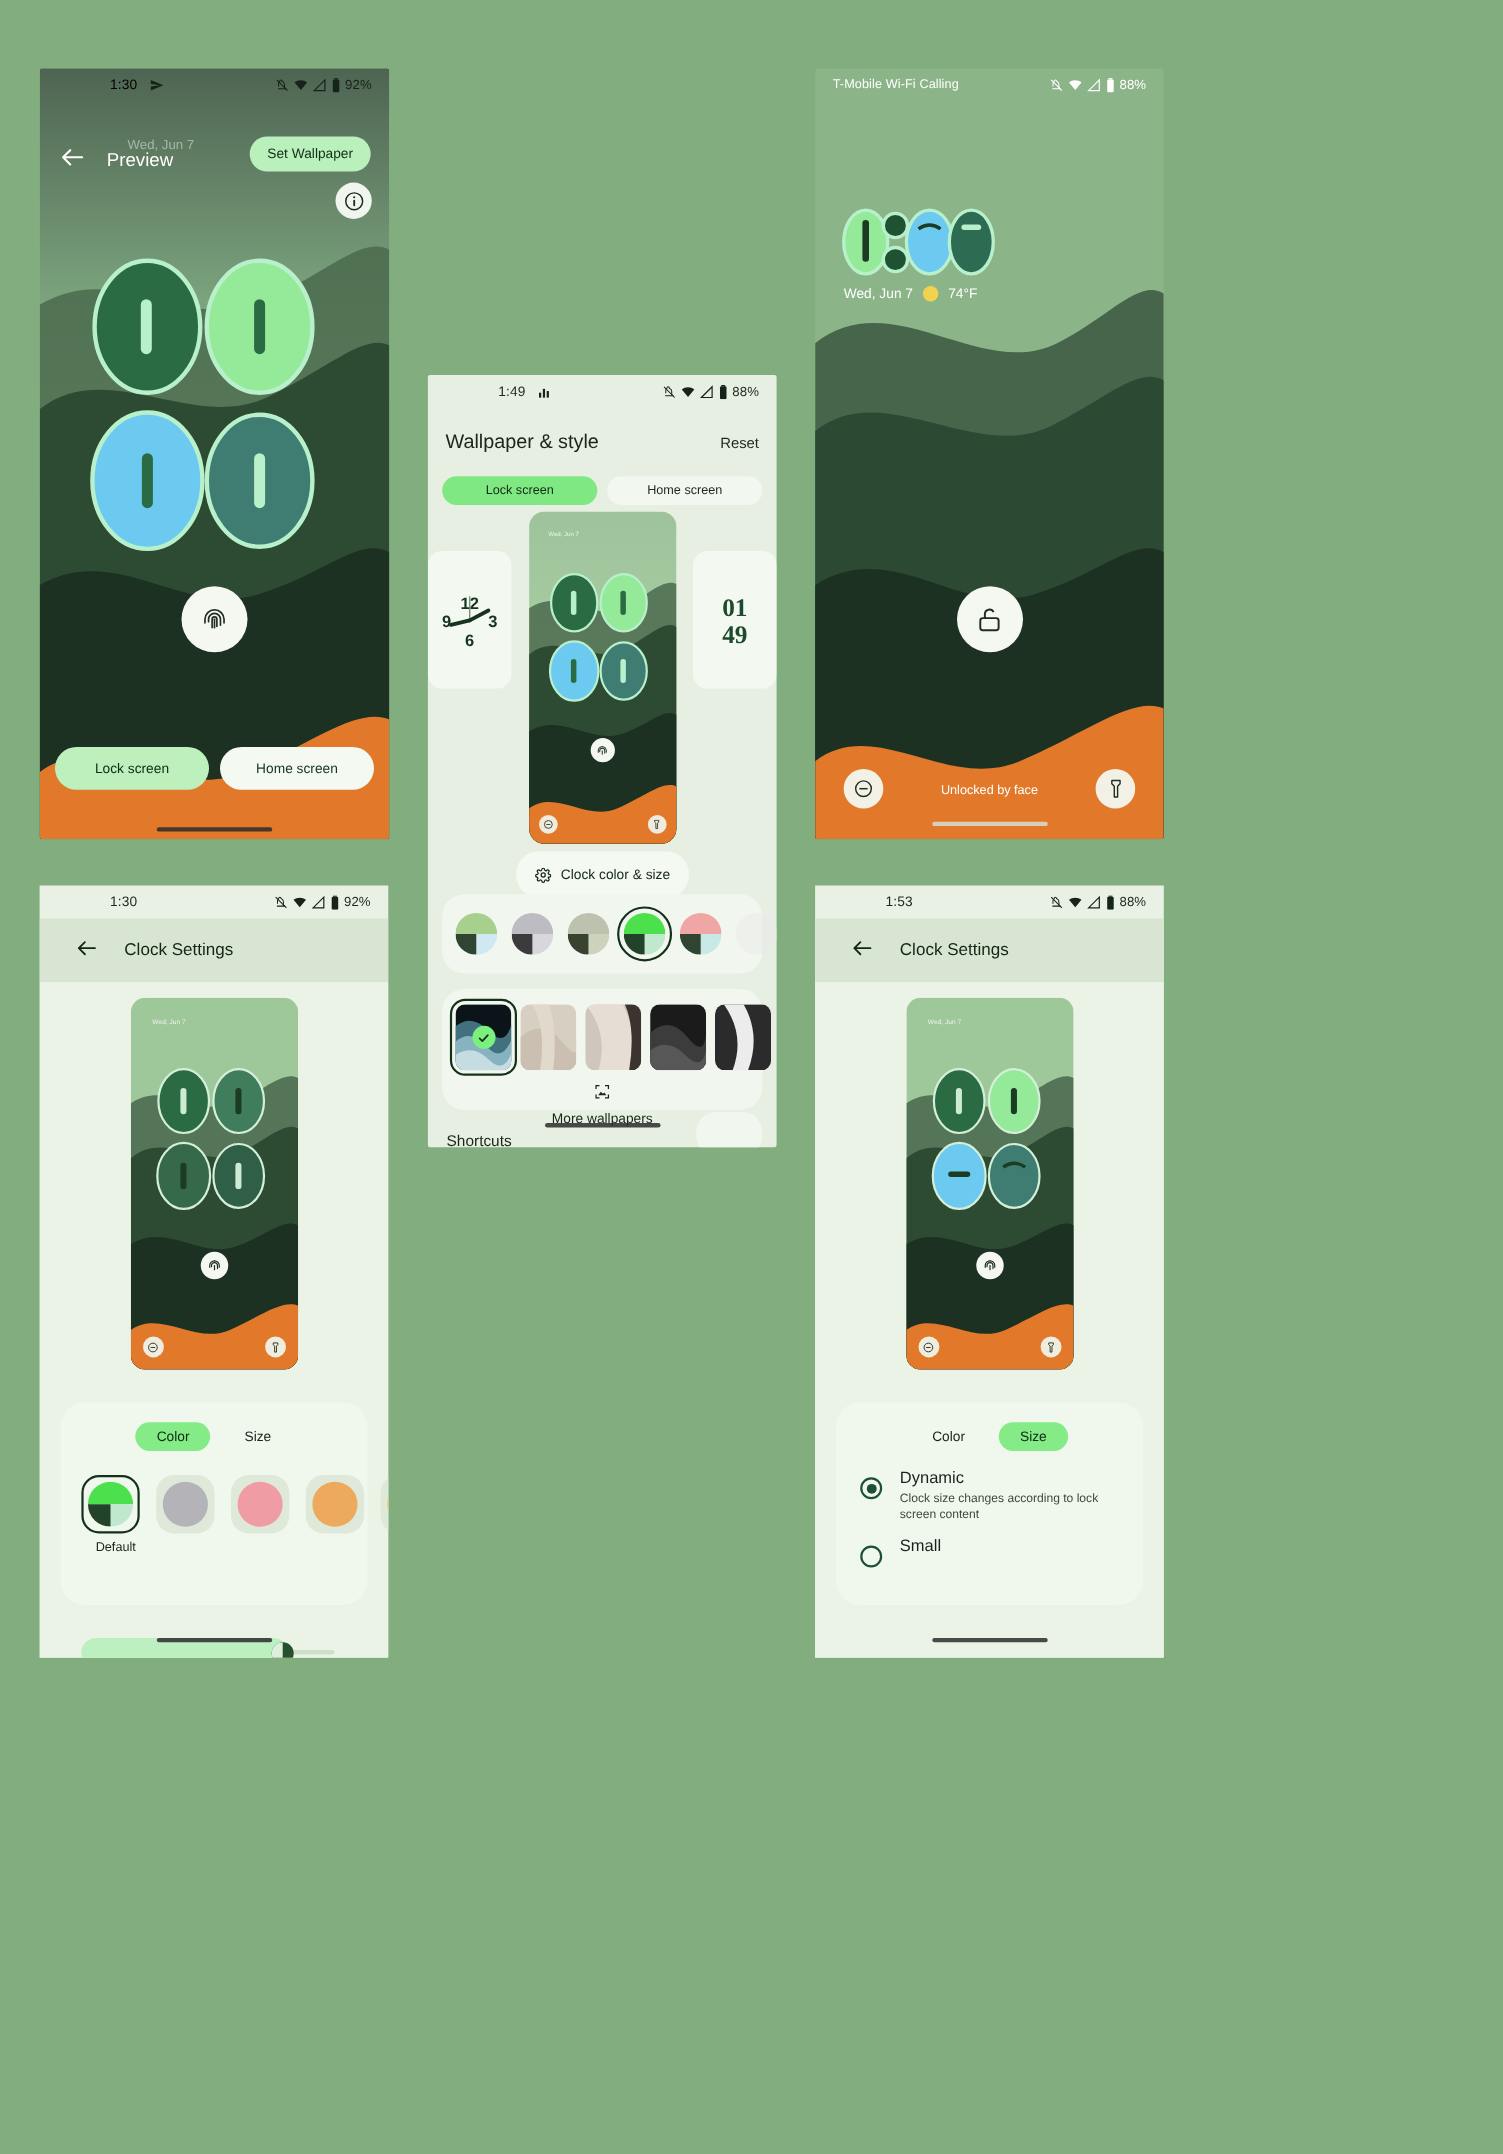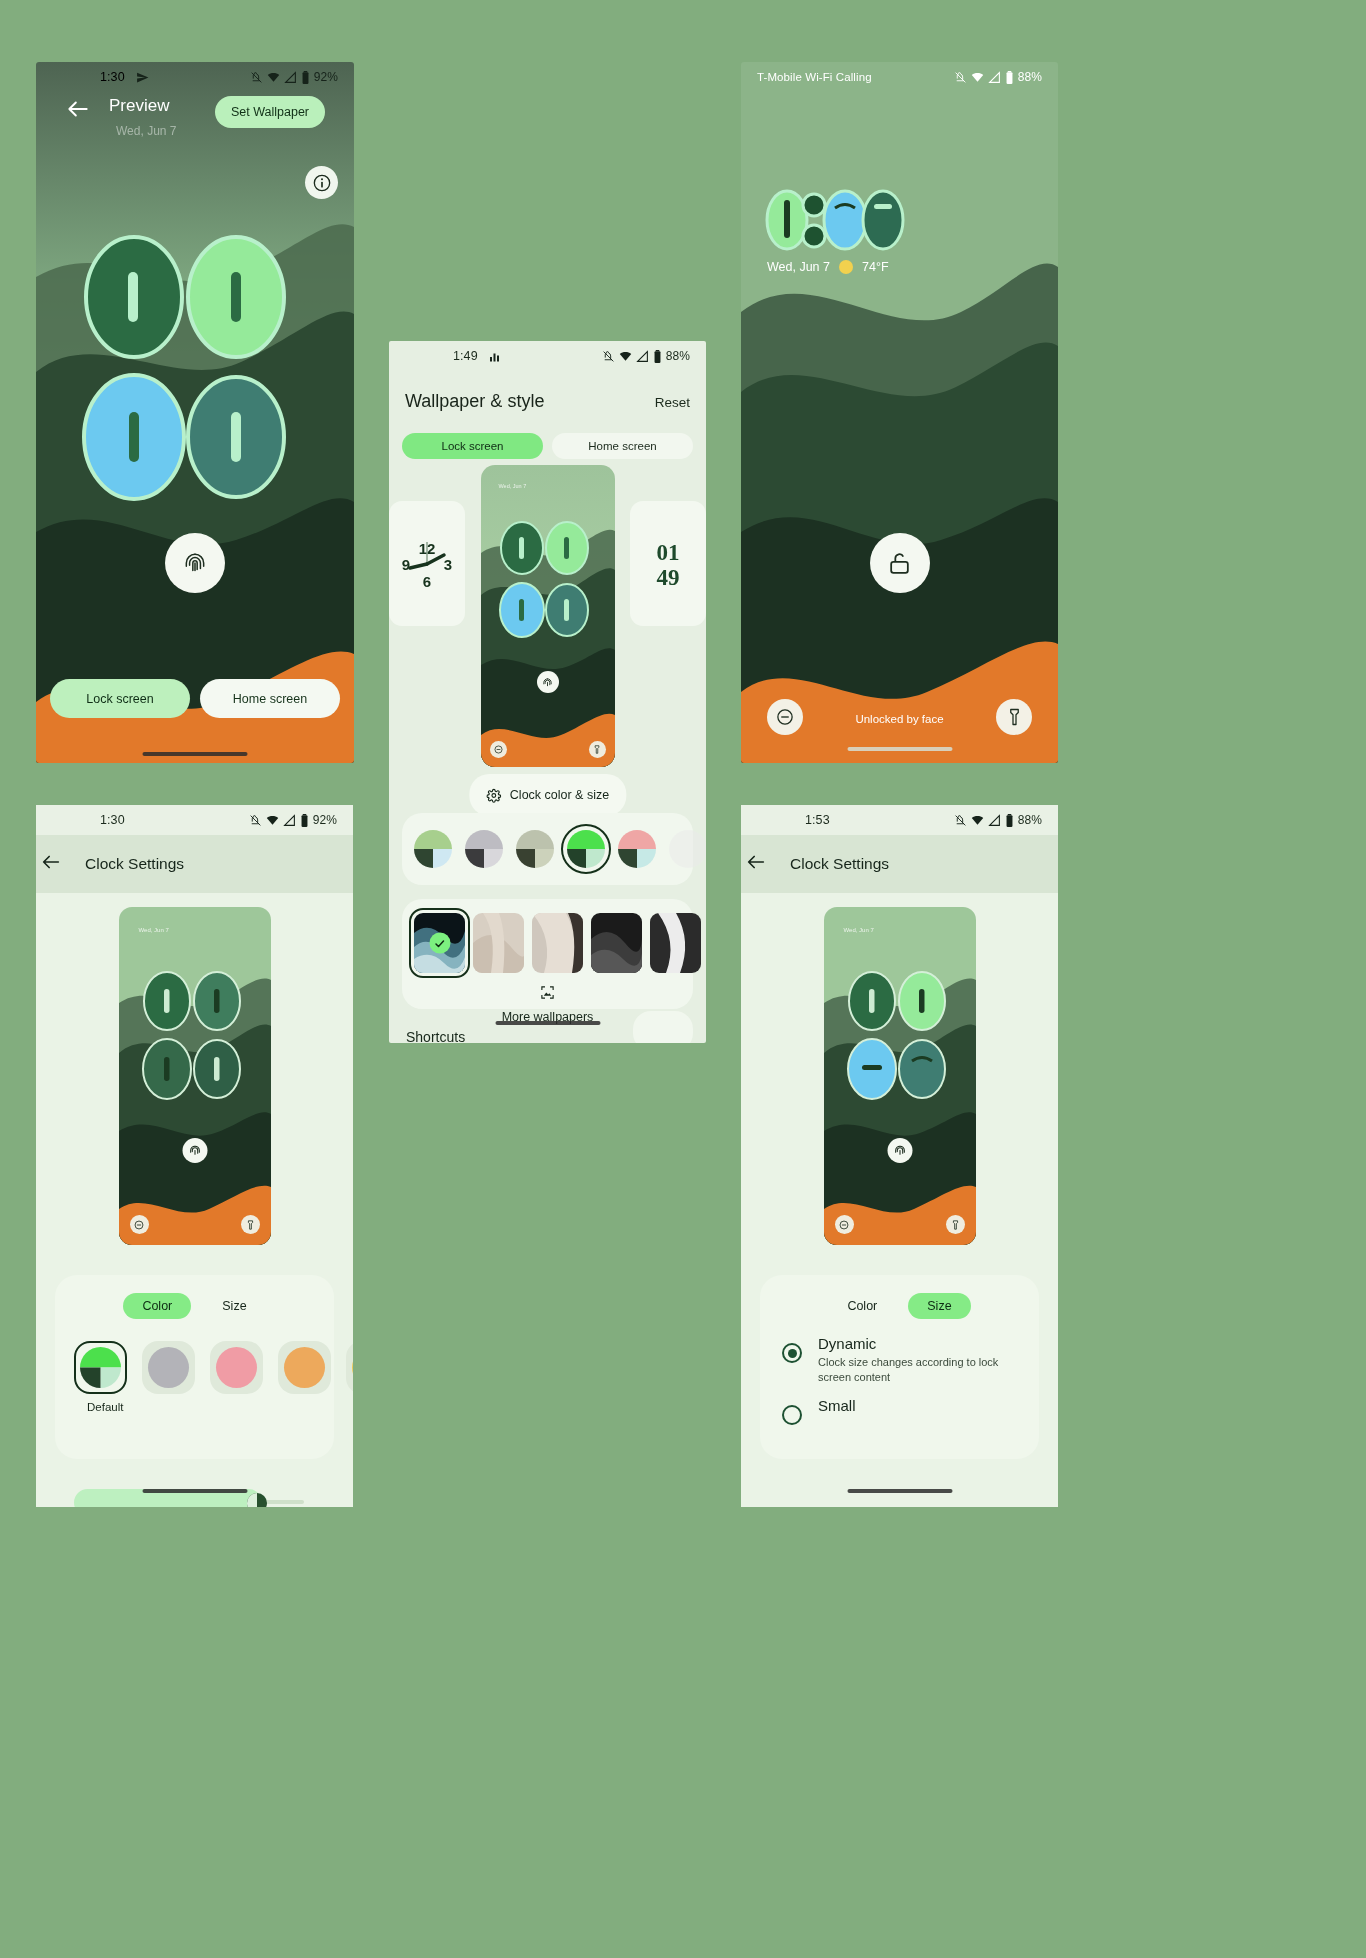--- a/index.html
+++ b/index.html
@@ -33,21 +33,21 @@
   .wall svg { width:100%; height:100%; display:block; }
 
   
   .bclock { position:absolute; }
   .bclock svg { display:block; overflow:visible; }
 
   
   #p1 { left:36px; top:62px; width:318px; height:701px; border-radius:3px; }
   #p1 .topbar {
     position:absolute; top:34px; left:0; right:0; height:60px;
-    display:flex; align-items:flex-start; padding:0 29px; z-index:6;
+    display:flex; align-items:flex-end; padding:0 17px; z-index:6;
   }
   #p1 .backarrow { width:26px; height:26px; color:#fff; }
   #p1 .ttl { color:#fff; font-size:17px; margin-left:18px; font-weight:400;}
   #p1 .setwall {
     margin-left:auto; background:#baf0bb; color:#113117;
     border-radius:20px; padding:9px 16px; font-size:12.5px; white-space:nowrap;
   }
   #p1 .infobtn {
     position:absolute; top:104px; right:16px; width:33px; height:33px;
     border-radius:50%; background:#f0f6ee; display:flex; align-items:center;
@@ -160,21 +160,21 @@
   }
   #p3 .scbtn.l { left:26px; } #p3 .scbtn.r { right:26px; }
 
   
   .cs { background:#e9f1e5; }
   #p4 { left:36px; top:805px; width:317px; height:702px; }
   #p5 { left:741px; top:805px; width:317px; height:702px; }
   .cs .statusbar { color:#1b2a1c; }
   .cs .apbar {
     position:absolute; top:30px; left:0; right:0; height:58px; background:#d8e5d3;
-    display:flex; align-items:center; padding:0 4px;
+    display:flex; align-items:center; padding:0 32px;
   }
   .cs .apbar .t { font-size:15.5px; color:#16251a; margin-left:23px; }
   .cs .body { position:absolute; top:88px; left:0; right:0; bottom:0; background:#eaf3e6; }
   .cs .preview {
     position:absolute; top:14px; left:50%; transform:translateX(-50%);
     width:152px; height:338px; border-radius:13px; overflow:hidden;
   }
   .cs .mini-date { position:absolute; top:20px; left:20px; font-size:6px; color:rgba(255,255,255,.8); z-index:4; }
   .cs .mini-fp {
     position:absolute; left:50%; transform:translateX(-50%); bottom:82px;

